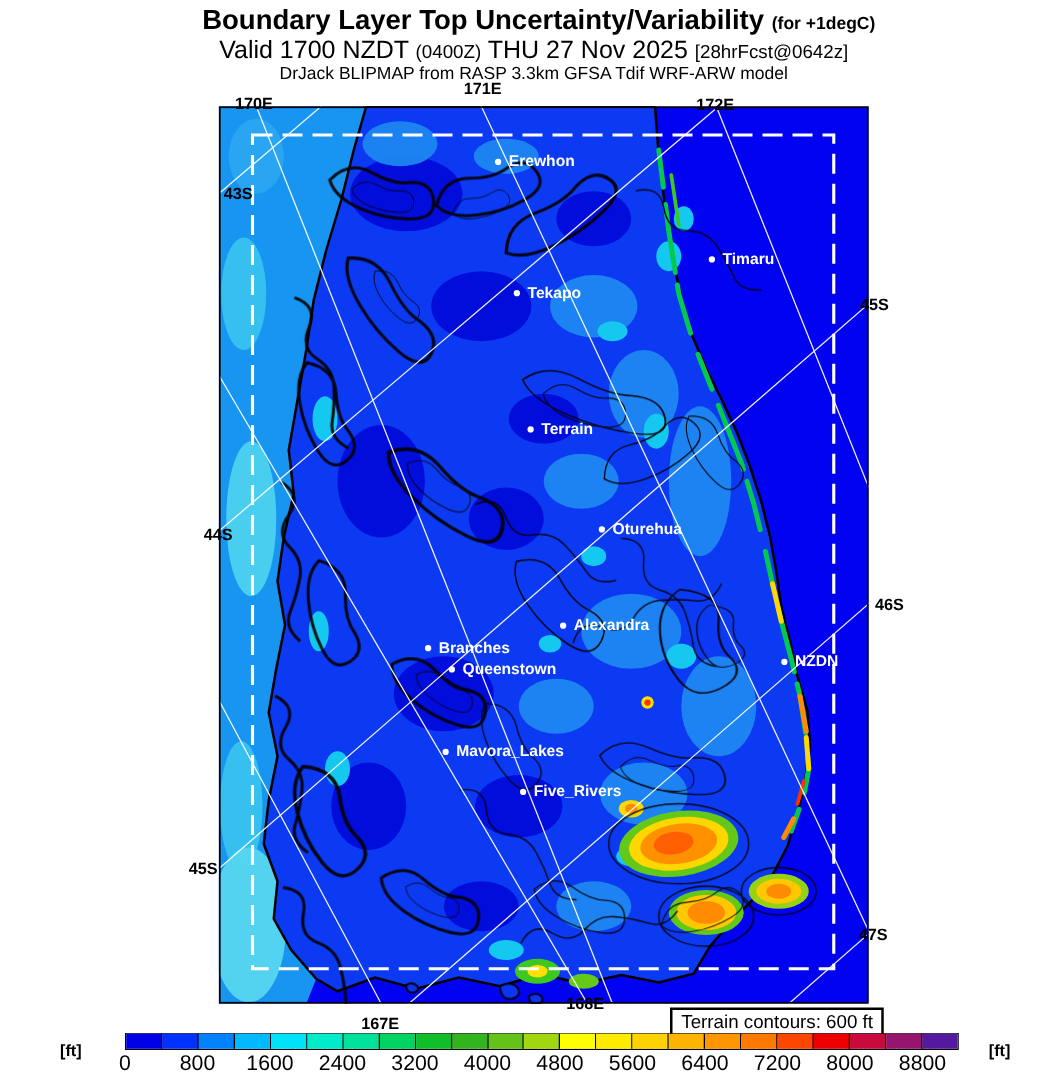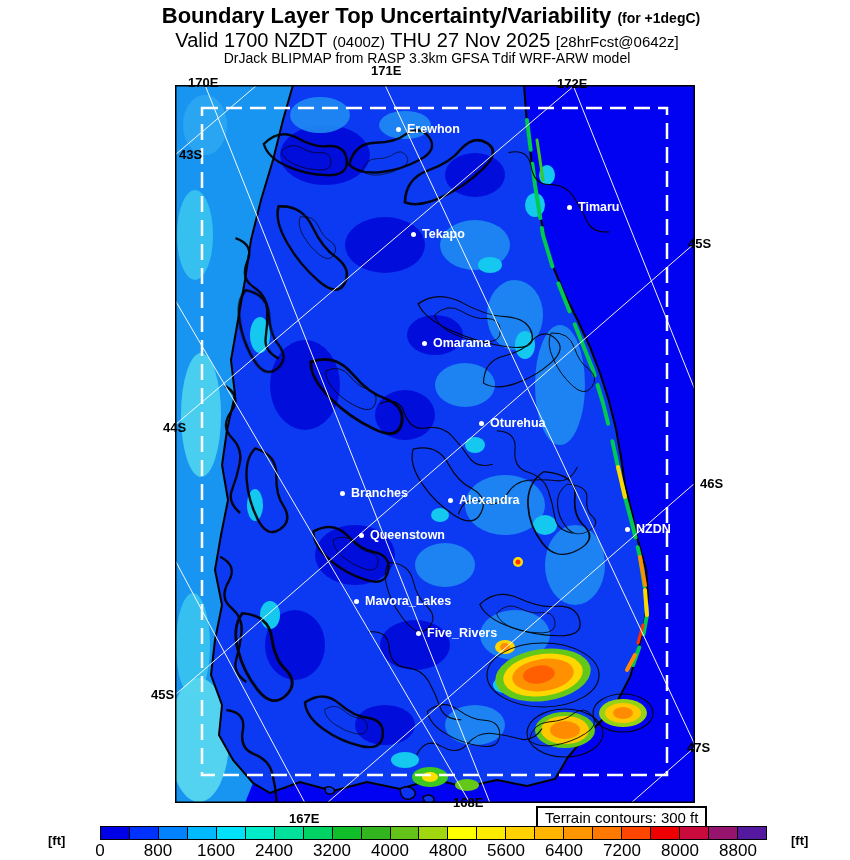--- a/index.html
+++ b/index.html
@@ -242,27 +242,27 @@
 <div class="place" style="left:523px;top:201px;margin-left:44px;">
     <span class="dot"></span>
     <span>Timaru</span>
   </div>
 <div class="place" style="left:411px;top:228px;">
     <span class="dot"></span>
     <span>Tekapo</span>
   </div>
 <div class="place" style="left:422px;top:337px;">
     <span class="dot"></span>
-    <span>Omarama</span>
+    <span>Terrain</span>
   </div>
 <div class="place" style="left:479px;top:417px;">
     <span class="dot"></span>
     <span>Oturehua</span>
   </div>
-<div class="place" style="left:327px;top:487px;padding-left:13px;">
+<div class="place" style="left:327px;top:512px;padding-left:13px;">
     <span class="dot"></span>
     <span>Branches</span>
   </div>
 <div class="place" style="left:448px;top:494px;">
     <span class="dot"></span>
     <span>Alexandra</span>
   </div>
 <div class="place" style="left:359px;top:529px;">
     <span class="dot"></span>
     <span>Queenstown</span>
@@ -273,21 +273,21 @@
   </div>
 <div class="place" style="left:354px;top:595px;">
     <span class="dot"></span>
     <span>Mavora_Lakes</span>
   </div>
 <div class="place" style="left:416px;top:627px;align-items:center;">
     <span class="dot"></span>
     <span>Five_Rivers</span>
   </div>
 
-<div class="terrain-box">Terrain contours: 300 ft</div>
+<div class="terrain-box">Terrain contours: 600 ft</div>
 
 <span class="cb-unit left">[ft]</span>
 <div class="cbar">
     <div class="cb-seg" style="background: rgb(0, 0, 230);"></div>
     <div class="cb-seg" style="background: rgb(0, 50, 255);"></div>
     <div class="cb-seg" style="background: rgb(0, 130, 255);"></div>
     <div class="cb-seg" style="background: rgb(0, 185, 255);"></div>
     <div class="cb-seg" style="background: rgb(0, 225, 250);"></div>
     <div class="cb-seg" style="background: rgb(0, 235, 200);"></div>
     <div class="cb-seg" style="background: rgb(0, 225, 155);"></div>

